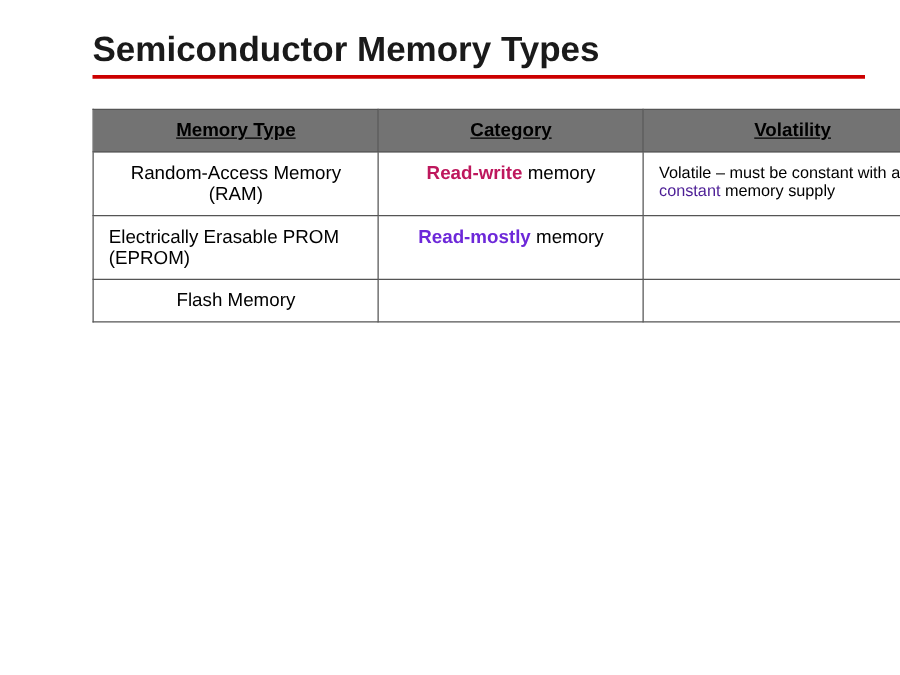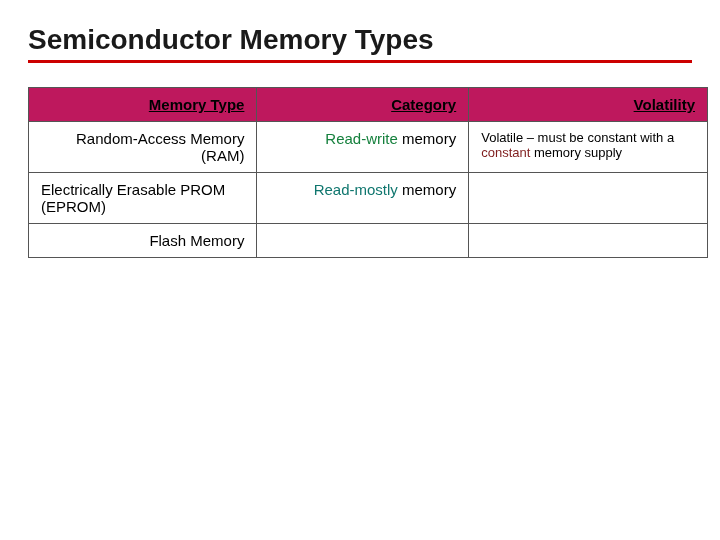--- a/index.html
+++ b/index.html
@@ -5,20 +5,21 @@
     * { box-sizing: border-box; margin: 0; padding: 0; }
     body {
       width: 720px;
       height: 540px;
       background: #ffffff;
       font-family: Arial, sans-serif;
       overflow: hidden;
     }
     .page {
       padding: 24px 28px;
+      margin-left: 46px;
     }
     .title {
       font-size: 28px;
       font-weight: bold;
       color: #1a1a1a;
       margin-bottom: 4px;
     }
     .title-underline {
       height: 3px;
       background: #cc0000;
@@ -28,31 +29,31 @@
       border-collapse: collapse;
       width: 680px;
     }
     th, td {
       border: 1px solid #555;
       padding: 8px 12px;
       vertical-align: top;
       font-size: 15px;
     }
     th {
-      background: #be185d;
+      background: #737373;
       font-weight: bold;
-      text-align: right;
+      text-align: center;
     }
     td {
       background: #ffffff;
     }
     .col-memory { width: 220px; }
     .col-category { width: 204px; }
     .col-volatility { width: 230px; }
-    .center { text-align: right; }
+    .center { text-align: center; }
     .bold-underline { font-weight: bold; text-decoration: underline; }
     .small-text { font-size: 13px; }
   </style>
 </head>
 <body>
 
 <div class="page">
   <div class="title">Semiconductor Memory Types</div>
   <div class="title-underline"></div>
 
@@ -70,35 +71,35 @@
         </th>
       </tr>
     </thead>
     <tbody>
 
       <tr>
         <td class="col-memory center">
           <span>Random-Access Memory (RAM)</span>
         </td>
         <td class="col-category center">
-          <span style="color:#15803d;font-weight:normal;">Read-write</span><span> memory</span>
+          <span style="color:#be185d;font-weight:bold;">Read-write</span><span> memory</span>
         </td>
         <td class="col-volatility small-text">
-          <span style="font-weight:normal;">Volatile</span><span> – must be constant with a </span><span style="color:#7f1d1d;">constant</span><span> memory supply</span>
+          <span style="font-weight:normal;">Volatile</span><span> – must be constant with a </span><span style="color:#4c1d95;">constant</span><span> memory supply</span>
         </td>
       </tr>
 
 
 
       <tr>
         <td class="col-memory">
           <span>Electrically Erasable PROM (EPROM)</span>
         </td>
         <td class="col-category center">
-          <span style="color:#0f766e;font-weight:normal;">Read-mostly</span><span> memory</span>
+          <span style="color:#6d28d9;font-weight:bold;">Read-mostly</span><span> memory</span>
         </td>
         <td class="col-volatility"></td>
       </tr>
 
       <tr>
         <td class="col-memory center">
           <span>Flash Memory</span>
         </td>
         <td class="col-category"></td>
         <td class="col-volatility"></td>

